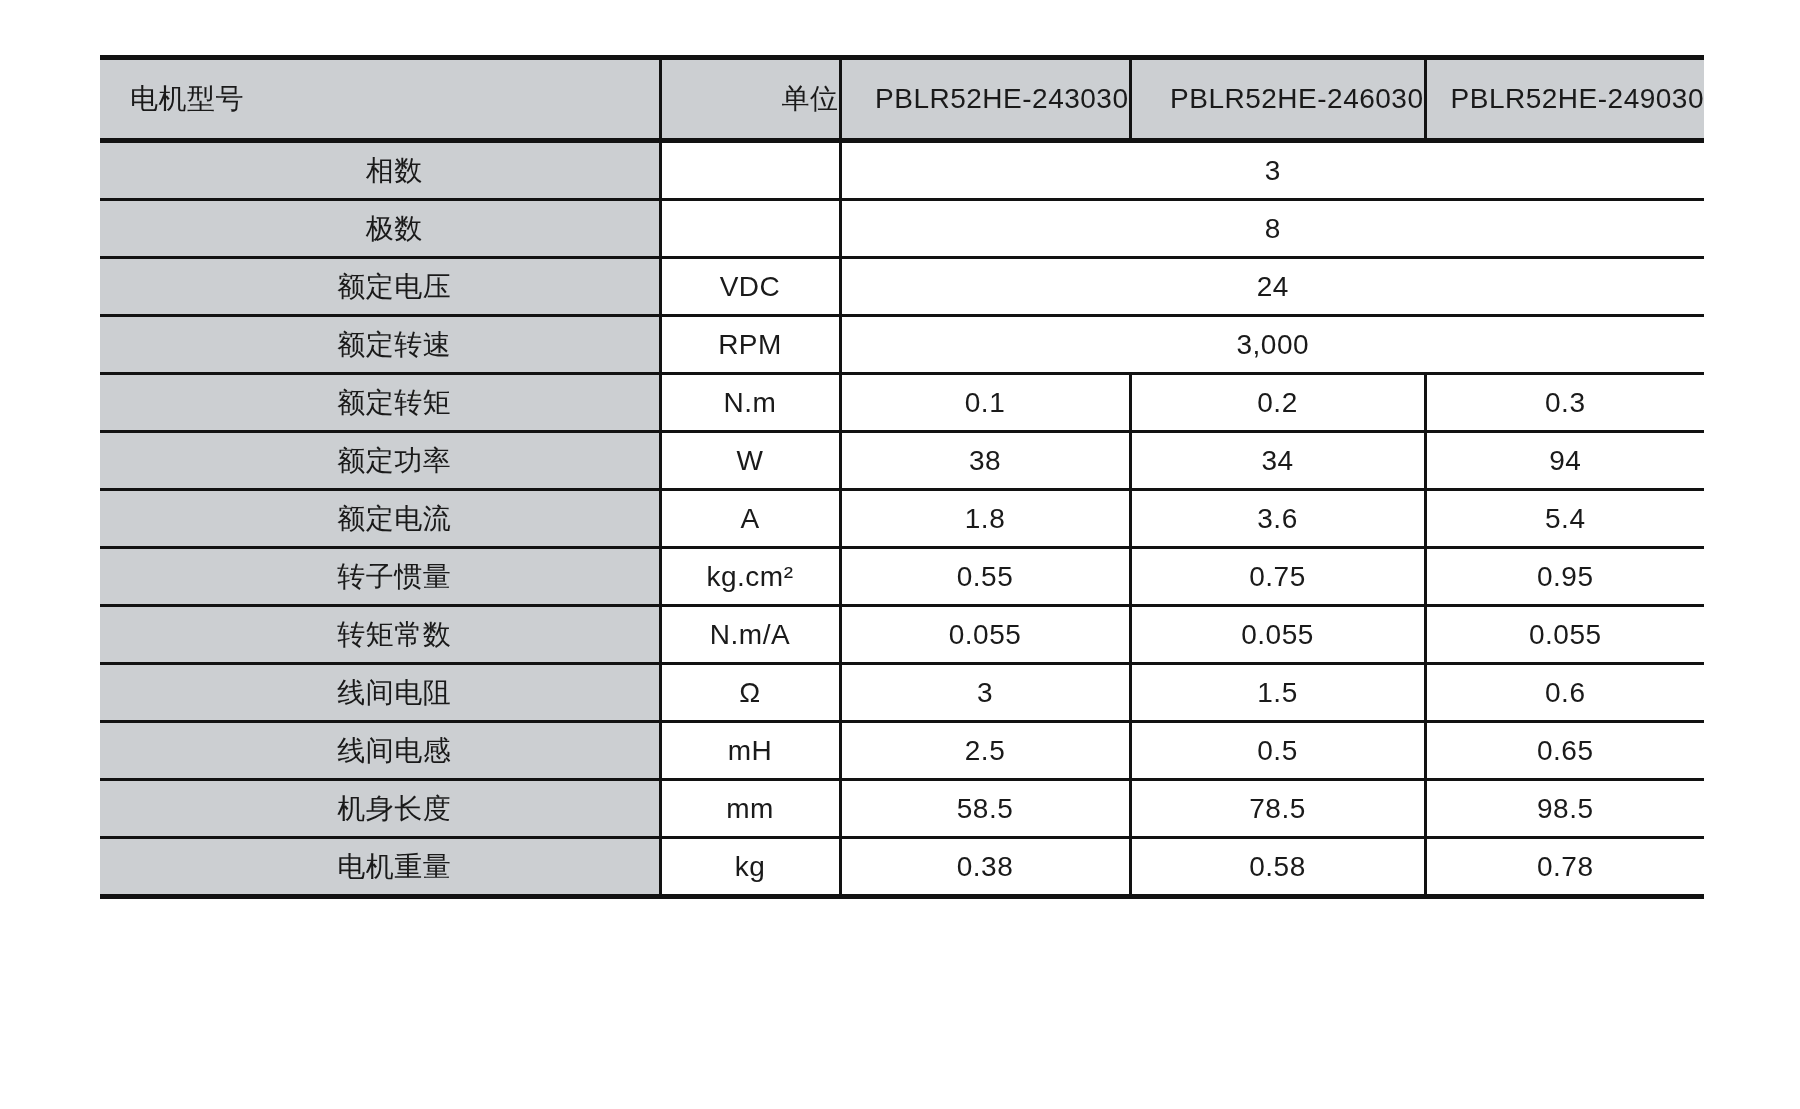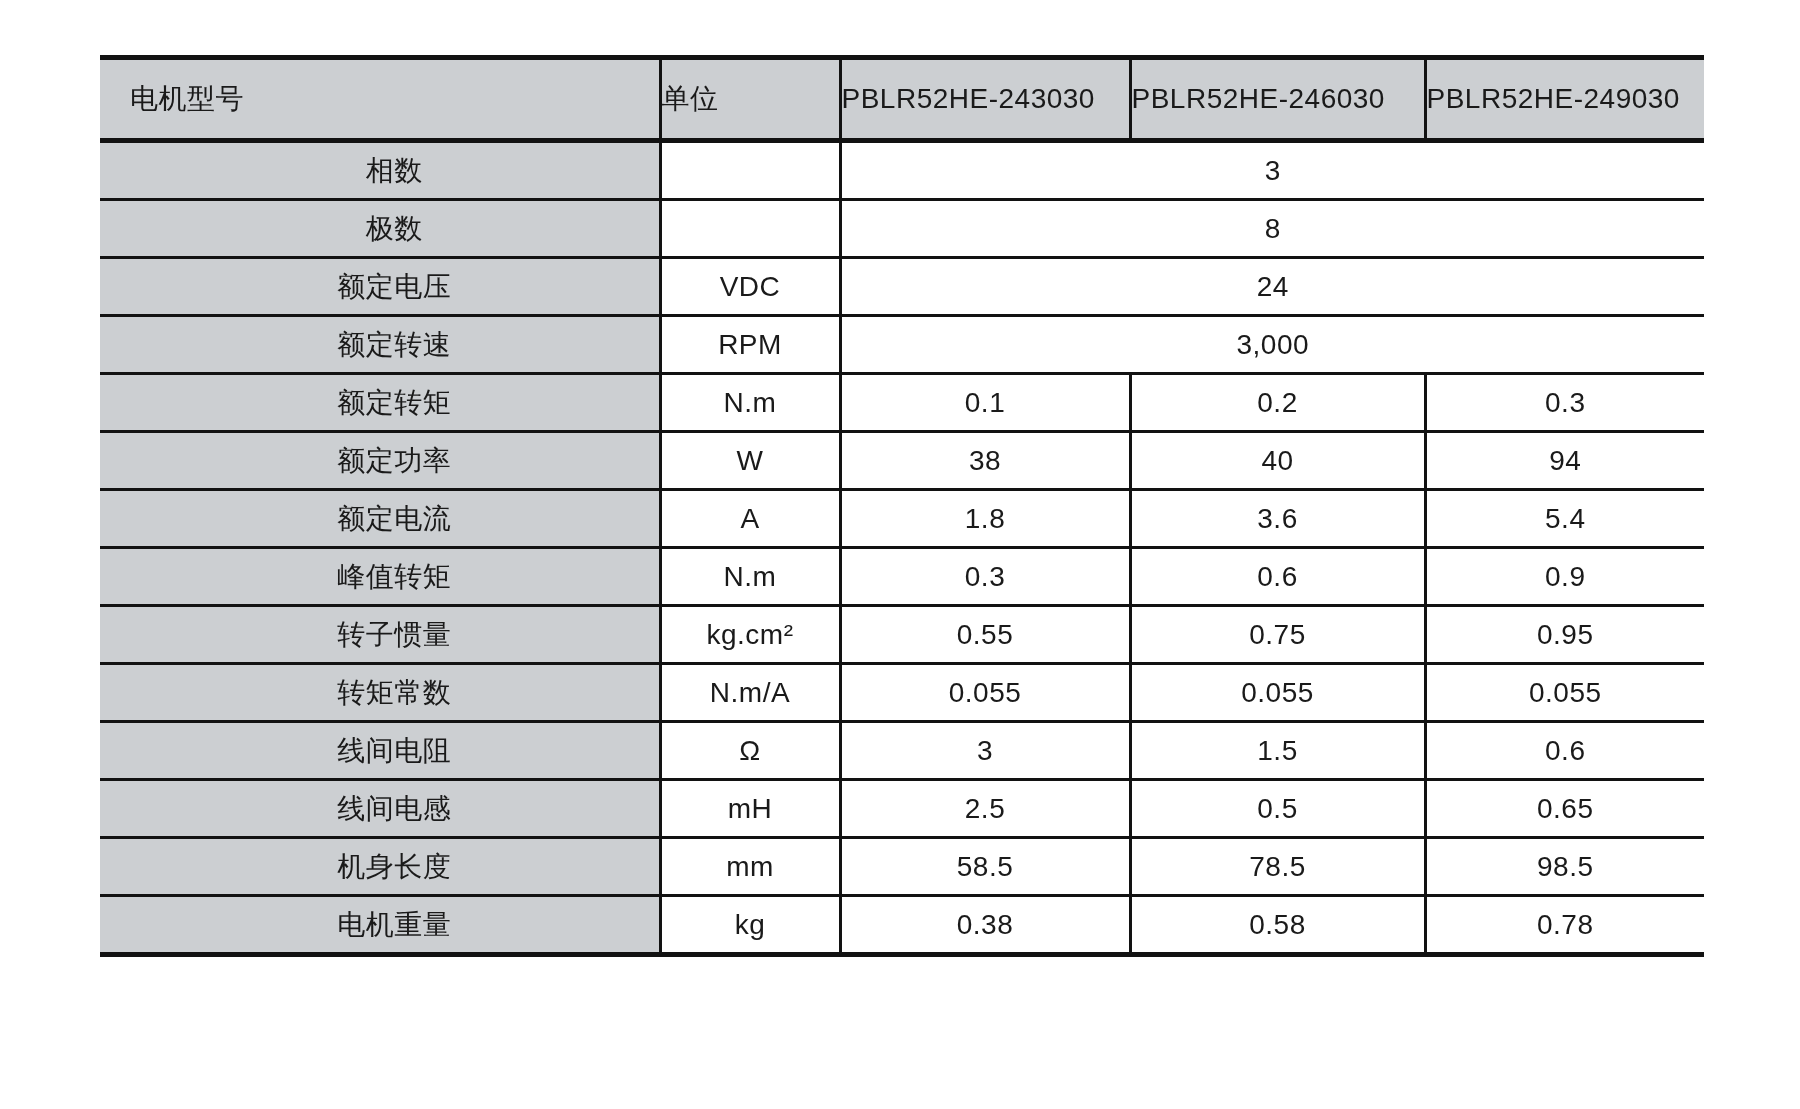--- a/index.html
+++ b/index.html
@@ -38,21 +38,21 @@
   col.c-v1     { width: 290px; }
   col.c-v2     { width: 295px; }
   col.c-v3     { width: 279px; }
 
   
   .spec-table thead th {
     background: #cccfd2;
     height: 78px;
     border-top: 5px solid #121212;
     border-bottom: 5px solid #121212;
-    text-align: left;
+    text-align: right;
     vertical-align: middle;
   }
   .spec-table thead th.lbl-cell {
     text-align: left;
     padding-left: 30px;
   }
 
   
   .spec-table tbody td {
     height: 55px;
@@ -121,36 +121,29 @@
       <td class="lbl-cell">额定转矩</td>
       <td>N.m</td>
       <td>0.1</td>
       <td>0.2</td>
       <td>0.3</td>
     </tr>
     <tr>
       <td class="lbl-cell">额定功率</td>
       <td>W</td>
       <td>38</td>
-      <td>40</td>
+      <td>34</td>
       <td>94</td>
     </tr>
     <tr>
       <td class="lbl-cell">额定电流</td>
       <td>A</td>
       <td>1.8</td>
       <td>3.6</td>
       <td>5.4</td>
-    </tr>
-    <tr>
-      <td class="lbl-cell">峰值转矩</td>
-      <td>N.m</td>
-      <td>0.3</td>
-      <td>0.6</td>
-      <td>0.9</td>
     </tr>
     <tr>
       <td class="lbl-cell">转子惯量</td>
       <td>kg.cm²</td>
       <td>0.55</td>
       <td>0.75</td>
       <td>0.95</td>
     </tr>
     <tr>
       <td class="lbl-cell">转矩常数</td>

